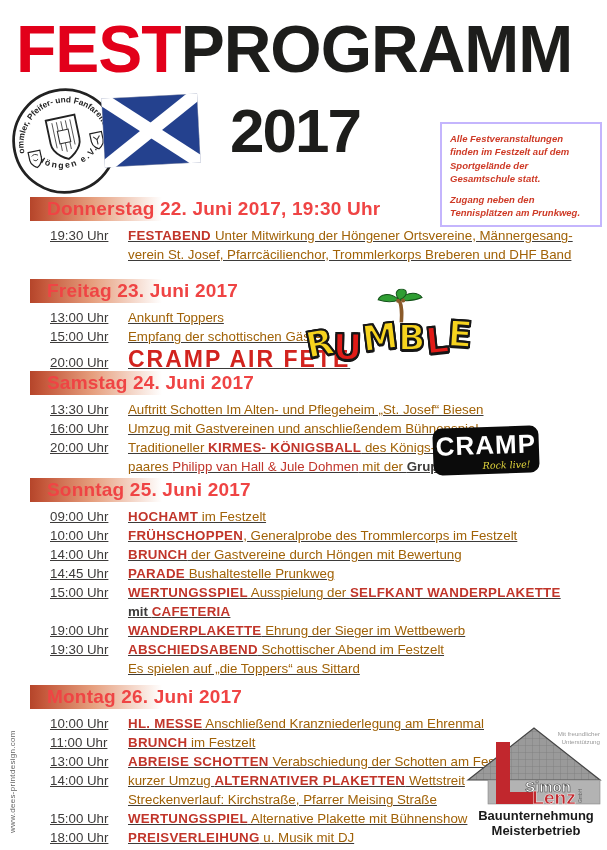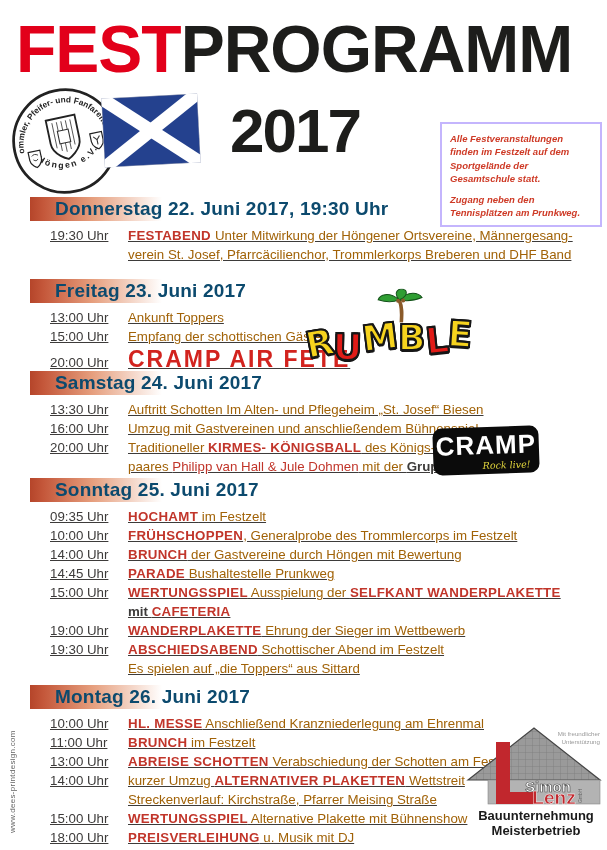--- a/index.html
+++ b/index.html
@@ -29,22 +29,22 @@
   .notice p:last-child{margin:0;}
   
   #days{position:absolute;left:0;top:0;width:607px;height:850px;}
   .day{position:absolute;left:30px;right:10px;}
   .day:nth-child(1){top:196px;}
   .day:nth-child(2){top:278px;}
   .day:nth-child(3){top:370px;}
   .day:nth-child(4){top:477px;}
   .day:nth-child(5){top:684px;}
   .day-title{
-    margin:0 0 5px 0;padding-left:25px;position:relative;z-index:1;
-    font-size:19px;font-weight:700;line-height:25px;color:#0c4a6e;letter-spacing:0.2px;
+    margin:0 0 5px 0;padding-left:17px;position:relative;z-index:1;
+    font-size:19px;font-weight:700;line-height:25px;color:#ef4444;letter-spacing:0.2px;
   }
   .day-title::before{
     content:"";position:absolute;left:0;top:1px;bottom:0;width:165px;z-index:-1;
     background:linear-gradient(90deg,#b5452a 0%,#c4573a 8%,#e69f7e 38%,rgba(255,255,255,0) 80%);
   }
   .event-row{display:flex;align-items:baseline;font-size:13.3px;line-height:19px;text-decoration:underline;}
   .time{flex:none;width:78px;margin-left:20px;color:#3d3b3a;}
   .desc{flex:1;}
   .p-n{color:#a16207;margin-top:46px;}
   .p-b{color:#3d3b3a;font-weight:700;}
@@ -171,21 +171,21 @@
         <div class="desc"><span class="p-n">Umzug  mit Gastvereinen und anschließendem Bühnenspiel</span></div>
       </div>
       <div class="event-row">
         <span class="time">20:00 Uhr</span>
         <div class="desc"><span class="p-n">Traditioneller </span><span class="p-red">KIRMES- KÖNIGSBALL</span><span class="p-n"> des Königs-</span><br><span class="p-n">paares </span><span class="p-redplain">Philipp van Hall &amp; Jule Dohmen</span><span class="p-n"> mit der </span><span class="p-b">Gruppe</span></div>
       </div>
     </section>
     <section class="day">
       <h2 class="day-title">Sonntag 25. Juni 2017</h2>
       <div class="event-row">
-        <span class="time">09:35 Uhr</span>
+        <span class="time">09:00 Uhr</span>
         <div class="desc"><span class="p-red">HOCHAMT</span><span class="p-n"> im Festzelt</span></div>
       </div>
       <div class="event-row">
         <span class="time">10:00 Uhr</span>
         <div class="desc"><span class="p-red">FRÜHSCHOPPEN</span><span class="p-n">, Generalprobe des Trommlercorps im Festzelt</span></div>
       </div>
       <div class="event-row">
         <span class="time">14:00 Uhr</span>
         <div class="desc"><span class="p-red">BRUNCH</span><span class="p-n"> der Gastvereine durch Höngen mit Bewertung</span></div>
       </div>

